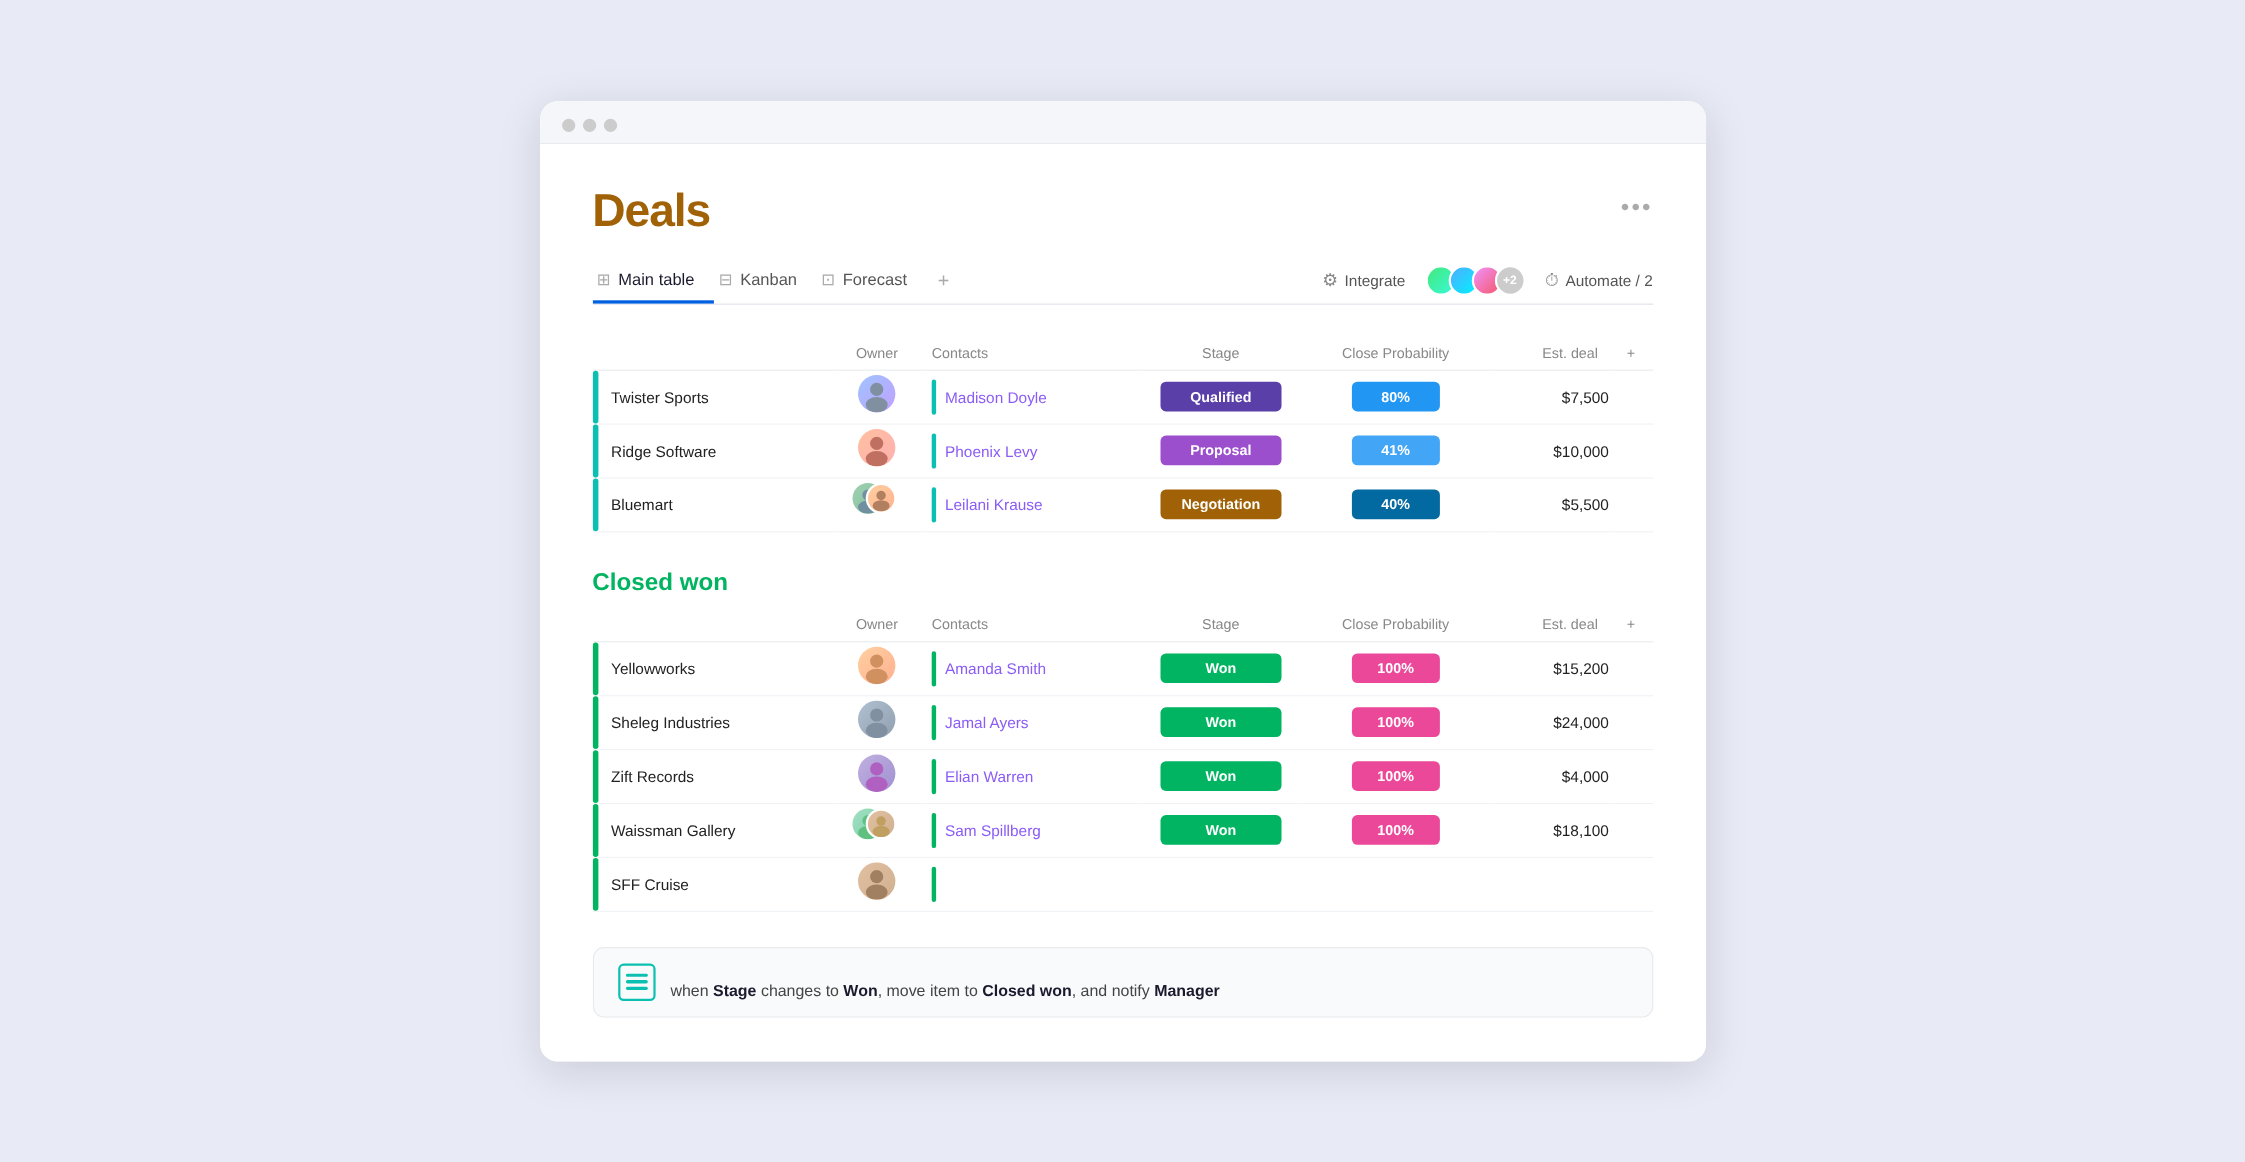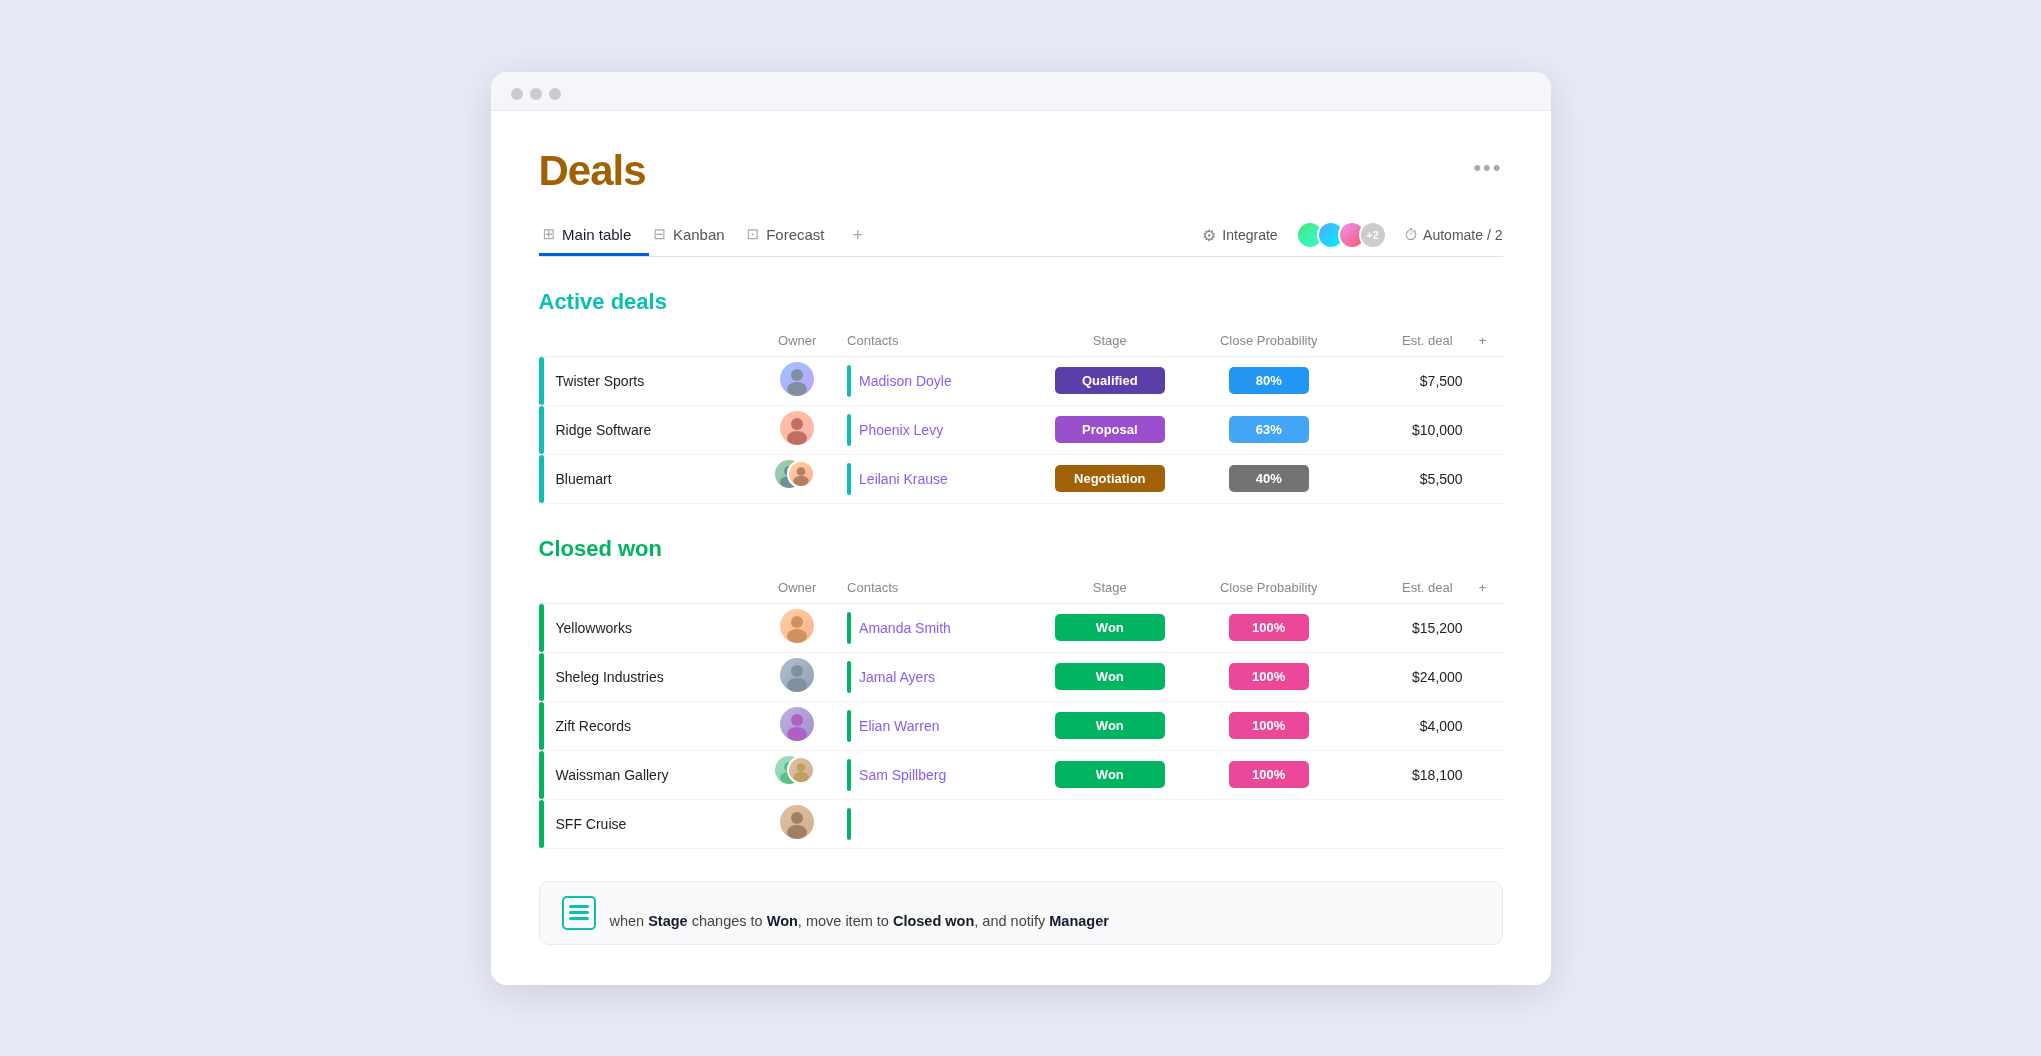--- a/index.html
+++ b/index.html
@@ -244,21 +244,21 @@
       padding: 6px 18px;
       border-radius: 5px;
       font-size: 13px;
       font-weight: 600;
       color: #fff;
       min-width: 80px;
       text-align: center;
     }
     .prob-80 { background: #2196f3; }
     .prob-60 { background: #42a5f5; }
-    .prob-40 { background: #737373; }
+    .prob-40 { background: #0369a1; }
     .prob-100-won { background: #ec4899; }
     .est-cell {
       padding: 8px 10px;
       text-align: right;
       font-size: 14px;
       color: #222;
       min-width: 90px;
     }
     .add-col {
       padding: 8px 10px;
@@ -362,21 +362,20 @@
           <div class="avatar-badge" style="background: linear-gradient(135deg,#f093fb,#f5576c);"></div>
           <div class="avatar-badge avatar-count">+2</div>
         </div>
         <div class="tab-action">
           <span class="action-icon">⏱</span>
           <span>Automate / 2</span>
         </div>
       </div>
     </div>
 
-    <div class="section-title active">Active deals</div>
     <table class="deal-table">
       <thead>
         <tr>
           <th style="width:220px;"></th>
           <th class="center" style="width:80px;">Owner</th>
           <th style="width:200px;">Contacts</th>
           <th class="center" style="width:150px;">Stage</th>
           <th class="center" style="width:170px;">Close Probability</th>
           <th class="right" style="width:110px;">Est. deal</th>
           <th class="center" style="width:40px;">+</th>
@@ -433,21 +432,21 @@
           <td>
             <div class="contact-cell">
               <div class="contact-accent teal"></div>
               <span class="contact-name">Phoenix Levy</span>
             </div>
           </td>
           <td class="stage-cell">
             <span class="stage-badge stage-proposal">Proposal</span>
           </td>
           <td class="prob-cell">
-            <span class="prob-badge prob-60">63%</span>
+            <span class="prob-badge prob-60">41%</span>
           </td>
           <td class="est-cell">$10,000</td>
           <td class="add-col"></td>
         </tr>
 
         <tr>
           <td>
             <div class="row-name-cell">
               <div class="row-accent teal"></div>
               <span class="row-name">Bluemart</span>

